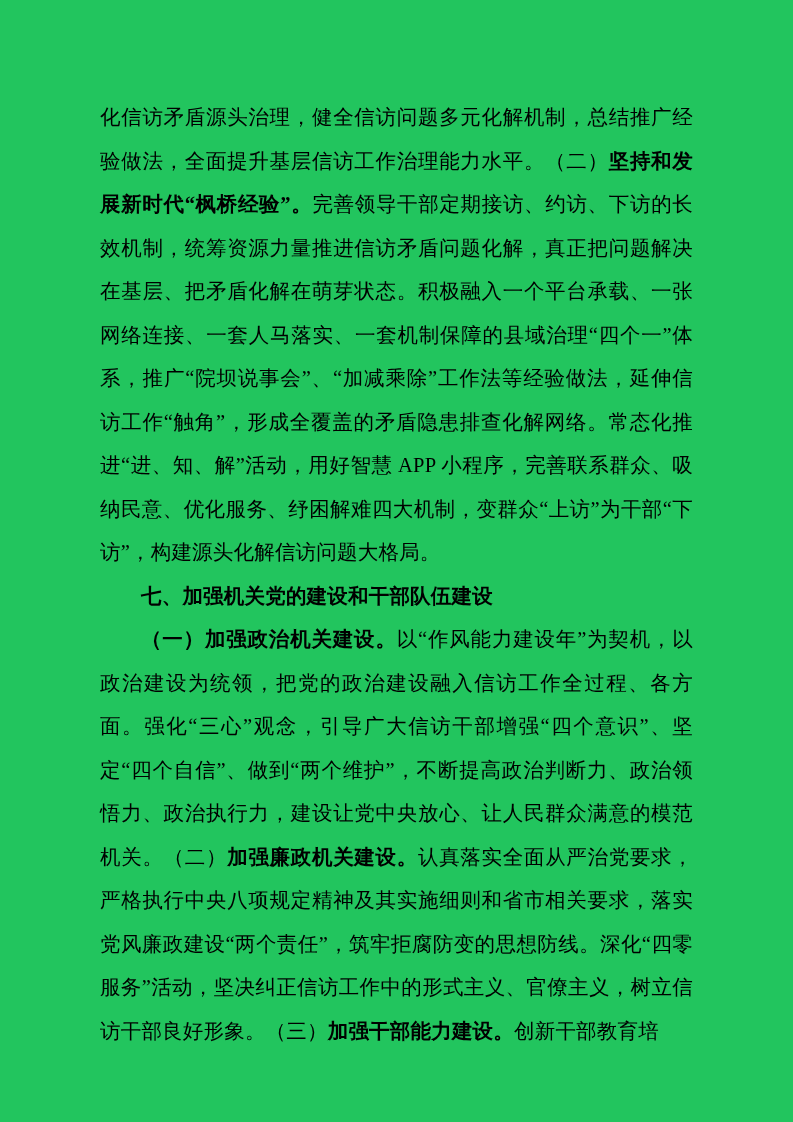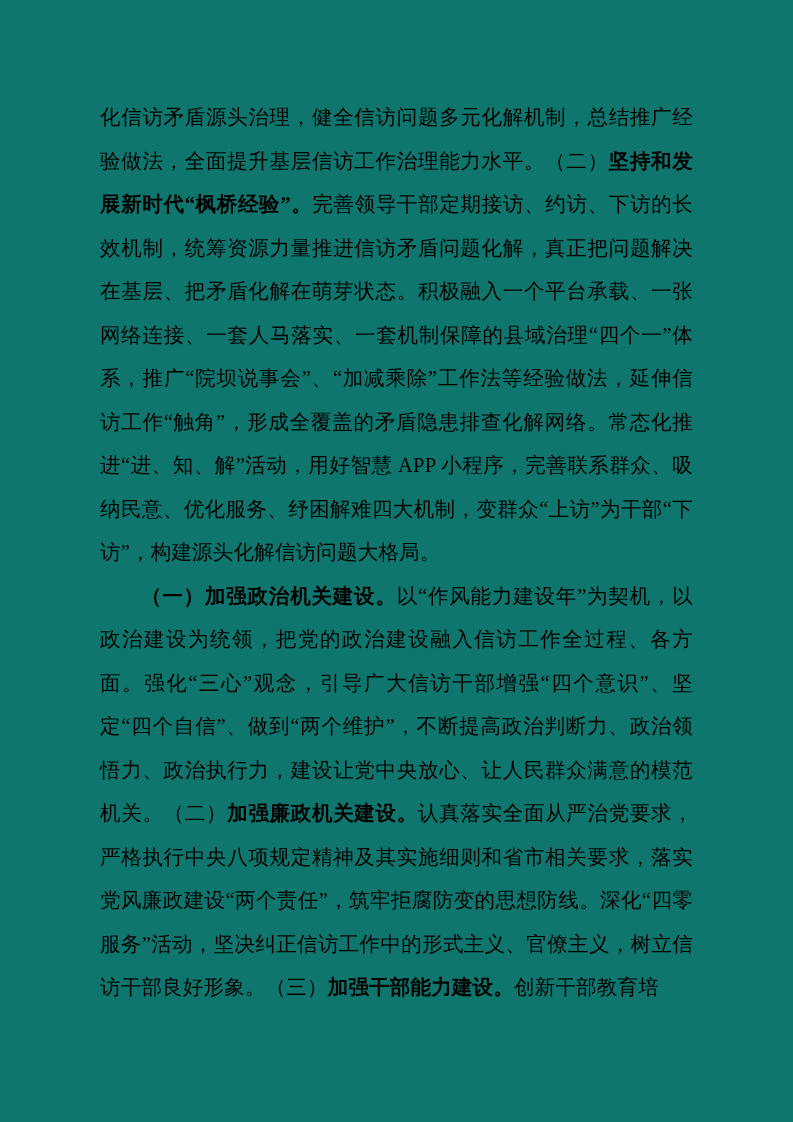--- a/index.html
+++ b/index.html
@@ -11,21 +11,21 @@
     width: 793px;
     height: 1122px;
     font-family: "Liberation Serif", "DejaVu Serif", serif;
     color: #000000;
     overflow: hidden;
   }
   .page {
     position: relative;
     width: 793px;
     height: 1122px;
-    background: #0f766e;
+    background: #22c55e;
     box-sizing: border-box;
     padding: 96px 100px 90px 100px;
   }
   .doc-body {
     font-size: 20.5px;
     line-height: 43.5px;
     text-align: justify;
     text-justify: inter-ideograph;
     letter-spacing: 0.2px;
   }
@@ -43,15 +43,16 @@
     font-weight: bold;
     text-indent: 2em;
   }
 </style>
 </head>
 <body>
 
 <div class="page">
   <div class="doc-body" id="doc-body">
       <p><span>化信访矛盾源头治理，健全信访问题多元化解机制，总结推广经验做法，全面提升基层信访工作治理能力水平。（二）</span><span class="b">坚持和发展新时代“枫桥经验”。</span><span>完善领导干部定期接访、约访、下访的长效机制，统筹资源力量推进信访矛盾问题化解，真正把问题解决在基层、把矛盾化解在萌芽状态。积极融入一个平台承载、一张网络连接、一套人马落实、一套机制保障的县域治理“四个一”体系，推广“院坝说事会”、“加减乘除”工作法等经验做法，延伸信访工作“触角”，形成全覆盖的矛盾隐患排查化解网络。常态化推进“进、知、解”活动，用好智慧 APP 小程序，完善联系群众、吸纳民意、优化服务、纾困解难四大机制，变群众“上访”为干部“下访”，构建源头化解信访问题大格局。</span></p>
+      <p class="heading"><span class="b">七、加强机关党的建设和干部队伍建设</span></p>
       <p class="indent"><span class="b">（一）加强政治机关建设。</span><span>以“作风能力建设年”为契机，以政治建设为统领，把党的政治建设融入信访工作全过程、各方面。强化“三心”观念，引导广大信访干部增强“四个意识”、坚定“四个自信”、做到“两个维护”，不断提高政治判断力、政治领悟力、政治执行力，建设让党中央放心、让人民群众满意的模范机关。（二）</span><span class="b">加强廉政机关建设。</span><span>认真落实全面从严治党要求，严格执行中央八项规定精神及其实施细则和省市相关要求，落实党风廉政建设“两个责任”，筑牢拒腐防变的思想防线。深化“四零服务”活动，坚决纠正信访工作中的形式主义、官僚主义，树立信访干部良好形象。（三）</span><span class="b">加强干部能力建设。</span><span>创新干部教育培</span></p>
     </div>
 </div>
 
 </body></html>

